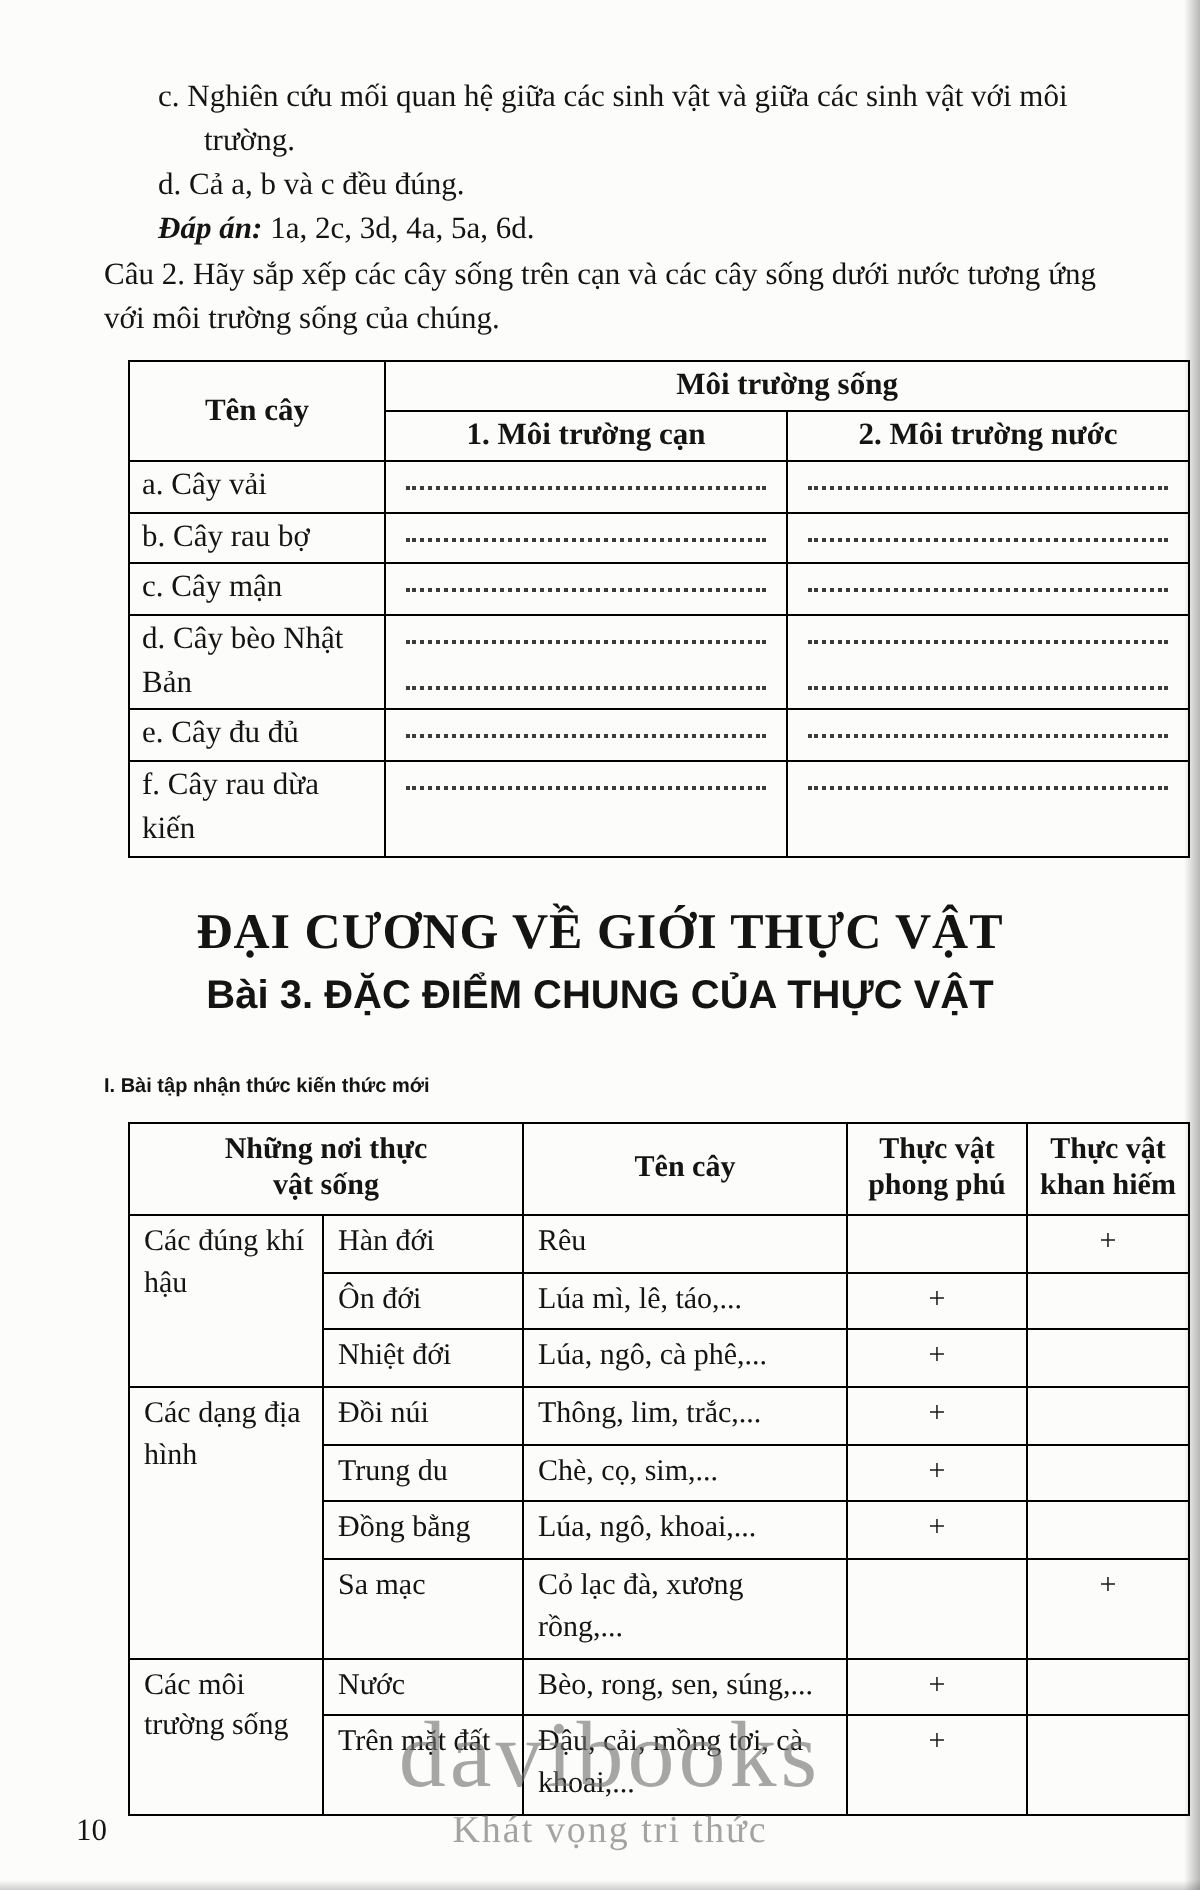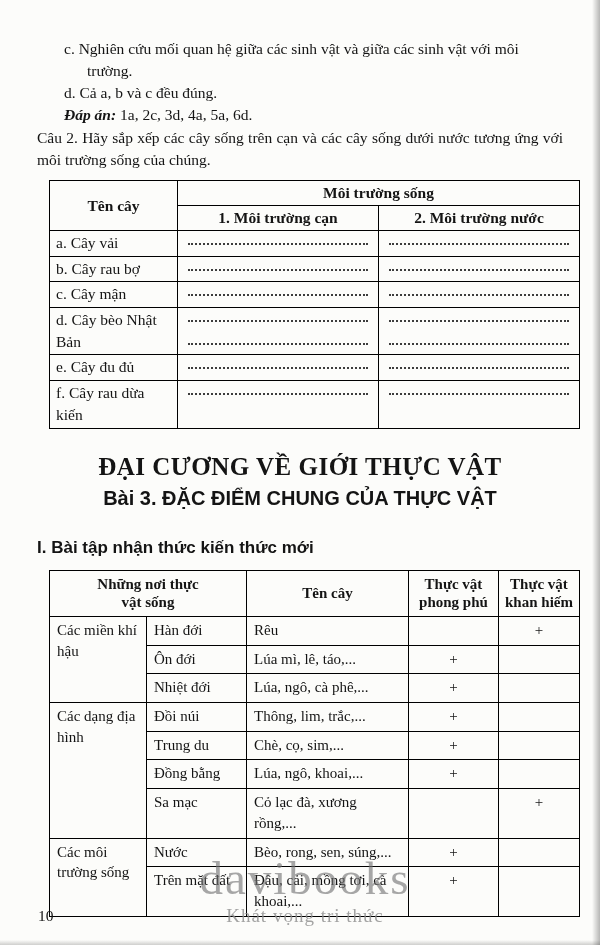--- a/index.html
+++ b/index.html
@@ -5,21 +5,21 @@
   * { box-sizing: border-box; margin: 0; padding: 0; }
   html, body { width: 600px; }
   body {
     width: 600px; height: 945px;
     background: #fcfcfa;
     font-family: "Liberation Serif", serif;
     color: #141414;
     position: relative;
     overflow: hidden;
   }
-  .content { padding: 38px 37px 0; position: relative; z-index: 1; }
+  .content { padding: 38px 52px 0; position: relative; z-index: 1; }
 
   .option {
     margin-left: 50px; text-indent: -23px;
     font-size: 15.5px; line-height: 1.42;
   }
   .answer-line { margin-left: 27px; font-size: 15.5px; line-height: 1.42; }
   .answer-label { font-weight: bold; font-style: italic; margin-right: 4px; }
   .question {
     font-weight: normal; font-size: 15.5px; line-height: 1.42;
     text-align: justify; margin-top: 1px;
@@ -40,21 +40,21 @@
     font-size: 25px; font-weight: bold; text-align: center;
     letter-spacing: 0.5px; margin-top: 24px;
     font-family: "Liberation Serif", serif;
   }
   .lesson-title {
     font-family: "Liberation Sans", sans-serif;
     font-size: 20px; font-weight: bold; text-align: center; margin-top: 6px;
   }
   .part-heading {
     font-family: "Liberation Sans", sans-serif;
-    font-size: 17px; font-weight: bold; margin-top: 28px;
+    font-size: 10px; font-weight: bold; margin-top: 28px;
   }
 
   .t2 { margin-top: 12px; }
   .t2 th {
     font-size: 15px; font-weight: bold; text-align: center;
     padding: 4px 2px; line-height: 1.25; vertical-align: middle;
   }
   .t2 td { font-size: 15px; padding: 3px 7px 4px; vertical-align: top; line-height: 1.38; }
   .hdr-narrow { display: inline-block; max-width: 104px; }
   .group-cell { line-height: 1.42; }
@@ -196,21 +196,21 @@
       <thead>
         <tr>
           <th colspan="2"><span class="hdr-narrow">Những nơi thực vật sống</span></th>
           <th>Tên cây</th>
           <th>Thực vật phong phú</th>
           <th>Thực vật khan hiếm</th>
         </tr>
       </thead>
       <tbody>
           <tr>
-            <td class="group-cell" rowspan="3">Các miền khí hậu</td>
+            <td class="group-cell" rowspan="3">Các đúng khí hậu</td>
             <td class="place-cell">Hàn đới</td>
             <td class="plants-cell">Rêu</td>
             <td class="mark-cell"></td>
             <td class="mark-cell">+</td>
           </tr>
           <tr>
             <td class="place-cell">Ôn đới</td>
             <td class="plants-cell">Lúa mì, lê, táo,...</td>
             <td class="mark-cell">+</td>
             <td class="mark-cell"></td>

